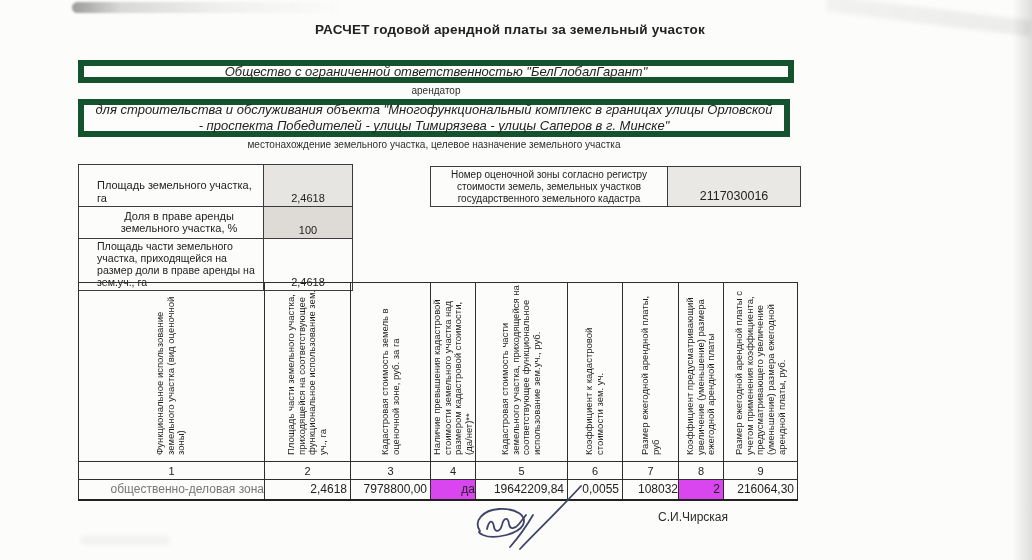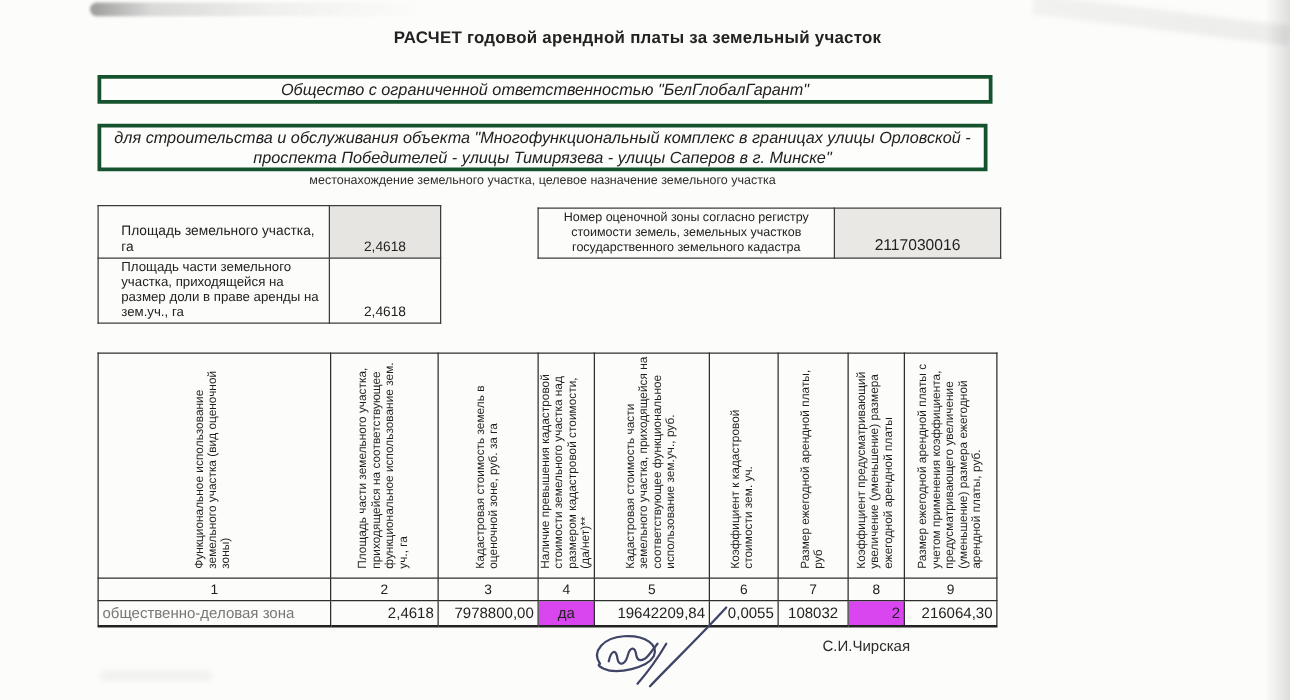--- a/index.html
+++ b/index.html
@@ -25,21 +25,21 @@
     background:rgba(80,80,80,.06); filter:blur(2px); border-radius:5px; }
   .edge-right { left:1012px; top:0; width:20px; height:560px;
     background:linear-gradient(to right, rgba(0,0,0,0), rgba(0,0,0,.12)); }
 
   .doc-title {
     position:absolute; left:0; top:22px; width:1020px;
     text-align:center; font-size:13.5px; font-weight:bold; letter-spacing:.2px;
   }
 
   .framed-box {
-    position:absolute; border:3px solid #14532d; background:#fdfdfc;
+    position:absolute; border:6px solid #14532d; background:#fdfdfc;
     display:flex; align-items:center; justify-content:center;
     font-style:italic; font-size:13px; text-align:center; line-height:16px;
     padding:1px 8px;
   }
   .box-tenant { left:78px; top:60px; width:716px; height:23px; }
   .box-purpose { left:78px; top:99px; width:712px; height:38px; }
   .box-caption {
     position:absolute; text-align:center; font-size:10px; color:#2e2e2e;
   }
   .caption-tenant { left:78px; top:85px; width:716px; }
@@ -58,21 +58,21 @@
   .shade-1 { background:#e7e5e2; }
   .shade-2 { background:#dedbd7; }
 
   
   .zone-table { position:absolute; left:430px; top:166px; width:370px; }
   .z-label { font-size:10px; line-height:12px; text-align:center; vertical-align:middle; padding:1px 19px; }
   .z-value { background:#eae8e5; text-align:center; vertical-align:bottom; font-size:12.5px; padding-bottom:3px; }
 
   
   .main-table { position:absolute; left:78px; top:282px; width:719px; }
-  .main-table td { border:1px solid #2e2e2e; }
+  .main-table td { border:1px solid #2e2e2e;text-align:right; }
   .hdr-row td { height:176px; vertical-align:bottom; text-align:center; padding:2px 0 2px 0; }
   .rot {
     display:inline-block;
     writing-mode:vertical-rl;
     transform:rotate(180deg);
     height:170px;
     font-size:9.5px; line-height:1.13; text-align:left; color:#1f1f1f;
   }
   .num-row td { height:18px; text-align:center; font-size:11px; vertical-align:middle; }
   .data-row td { height:20px; font-size:12px; vertical-align:middle; border-bottom:2px solid #222; }
@@ -94,35 +94,40 @@
   <div class="smudge smudge-top-left"></div>
   <div class="smudge smudge-top-right"></div>
   <div class="smudge smudge-bottom"></div>
   <div class="smudge edge-right"></div>
 
   <div class="doc-title">РАСЧЕТ годовой арендной платы за земельный участок</div>
 
   <div class="framed-box box-tenant">
     <span>Общество с ограниченной ответственностью "БелГлобалГарант"</span>
   </div>
+  <div class="box-caption caption-tenant">арендатор</div>
 
   <div class="framed-box box-purpose">
     <span>для строительства и обслуживания объекта "Многофункциональный комплекс в границах улицы Орловской - проспекта Победителей - улицы Тимирязева - улицы Саперов в г. Минске"</span>
   </div>
   <div class="box-caption caption-purpose">местонахождение земельного участка, целевое назначение земельного участка</div>
 
   <table class="area-table">
     <colgroup>
         <col style="width:185px">
         <col style="width:89px">
       </colgroup>
     <tbody>
         <tr style="height:42px">
       <td class="a-label">Площадь земельного участка, га</td>
       <td class="a-value shade-1">2,4618</td>
+    </tr>
+    <tr style="height:32px">
+      <td class="a-label center">Доля в праве аренды земельного участка, %</td>
+      <td class="a-value shade-2">100</td>
     </tr>
     <tr style="height:42px">
       <td class="a-label small">Площадь части  земельного участка, приходящейся на размер доли в праве аренды на зем.уч., га</td>
       <td class="a-value">2,4618</td>
     </tr>
   </tbody>
     </table>
 
   <table class="zone-table">
     <colgroup>

